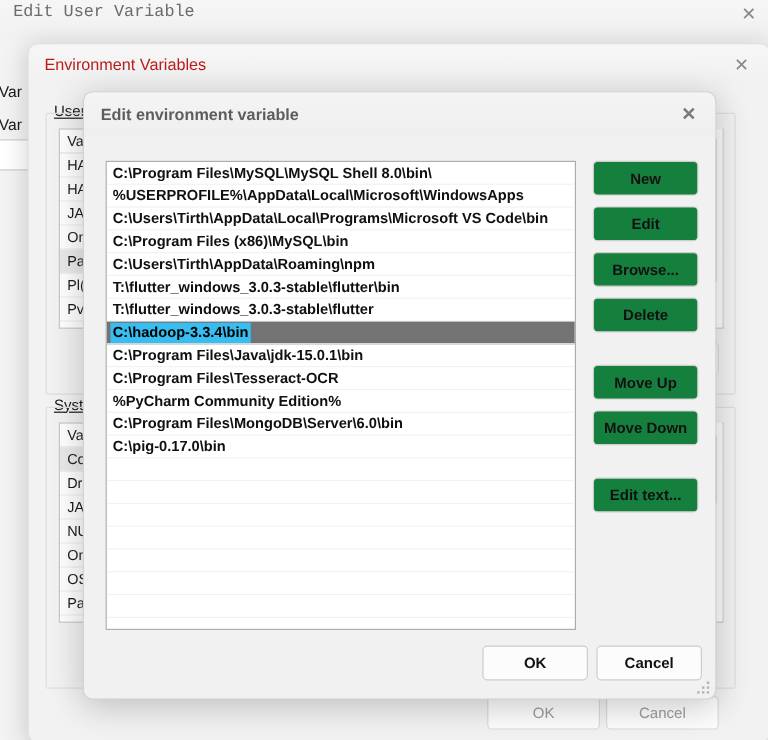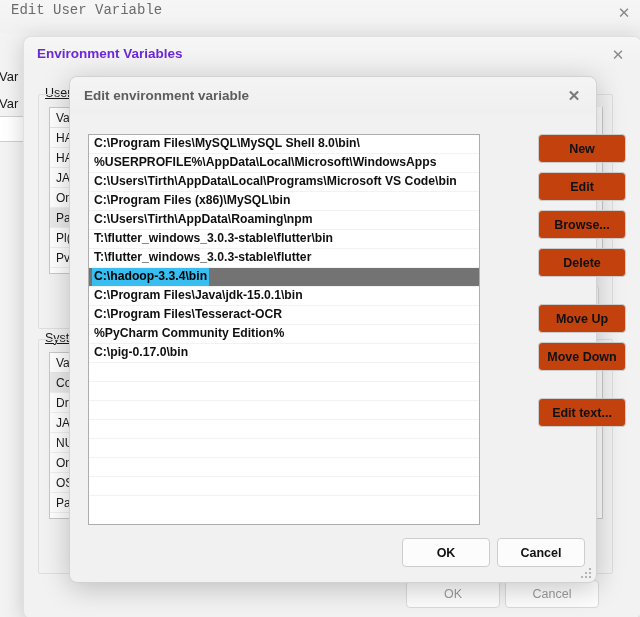--- a/index.html
+++ b/index.html
@@ -49,21 +49,21 @@
   
   #win-envvars{
     position:absolute;left:23px;top:36px;width:617px;height:581px;
     background:#f2f2f2;border:1px solid #e0e0e0;border-radius:8px;
     box-shadow:0 3px 22px rgba(0,0,0,.18);
   }
   #win-envvars .tbar{
     position:absolute;left:0;top:0;right:0;height:34px;
     background:linear-gradient(#f6f6f6,#f1f1f1);border-radius:8px 8px 0 0;
   }
-  #win-envvars .ttl{position:absolute;left:13px;top:9px;font-size:13.5px;color:#6d28d9;font-weight:bold;}
+  #win-envvars .ttl{position:absolute;left:13px;top:9px;font-size:13.5px;color:#b91c1c;}
   #win-envvars .xbtn{right:6px;top:4px;}
 
   .grp-label{
     position:absolute;font-size:12.5px;color:#1a1a1a;background:#f2f2f2;padding:0 3px;
   }
   .grp-label u{text-decoration-thickness:1px;}
   .grp-box{position:absolute;border:1px solid #dedede;border-radius:2px;}
   .listbox{
     position:absolute;background:#ffffff;border:1px solid #c8c8c8;overflow:hidden;
   }
@@ -96,33 +96,33 @@
   }
   #win-editenv .ttl{position:absolute;left:14px;top:11px;font-size:13.5px;color:#5d5d5d;}
   #win-editenv .xbtn{right:5px;top:5px;color:#7a7a7a;}
 
   #path-list{
     position:absolute;left:18px;top:57px;width:392px;height:391px;
     background:#ffffff;border:1px solid #adadad;overflow:hidden;box-sizing:border-box;
   }
   .prow{
     height:19px;box-sizing:border-box;border-bottom:1px solid #f2f2f2;
-    display:flex;padding-left:3px;white-space:nowrap;overflow:hidden;
+    display:flex;align-items:center;padding-left:3px;white-space:nowrap;overflow:hidden;
   }
   .prow .txt{
     font-size:12.2px;color:#101010;padding:0 2px;line-height:17px;
     font-family:"Liberation Sans", sans-serif;
   }
   .prow.sel .txt{background:#37bdf0;color:#000;}
   .prow.sel{background:#737373;}
 
   .rbtn{
     position:absolute;left:424px;width:86px;height:27px;
-    background:#c2410c;border:1px solid #cdcdcd;border-radius:4px;
-    font-size:12.5px;color:#111;display:flex;align-items:center;justify-content:center;margin-left:44px;
+    background:#15803d;border:1px solid #cdcdcd;border-radius:4px;
+    font-size:12.5px;color:#111;display:flex;align-items:center;justify-content:center;
   }
   .bbtn{
     position:absolute;width:86px;height:27px;top:461px;
     background:#fcfcfc;border:1px solid #cdcdcd;border-radius:4px;
     font-size:12.5px;color:#111;display:flex;align-items:center;justify-content:center;
   }
   #grip{position:absolute;right:4px;bottom:3px;width:11px;height:11px;}
   #grip i{position:absolute;width:2px;height:2px;background:#b3b3b3;display:block;}
 </style>
 </head>
@@ -235,20 +235,23 @@
       <div class="prow">
         <span class="txt">C:\Program Files\Java\jdk-15.0.1\bin</span>
       </div>
       <div class="prow">
         <span class="txt">C:\Program Files\Tesseract-OCR</span>
       </div>
       <div class="prow">
         <span class="txt">%PyCharm Community Edition%</span>
       </div>
       <div class="prow">
+        <span class="txt">C:\Program Files\MongoDB\Server\6.0\bin</span>
+      </div>
+      <div class="prow">
         <span class="txt">C:\pig-0.17.0\bin</span>
       </div>
       <div class="prow"></div>
       <div class="prow"></div>
       <div class="prow"></div>
       <div class="prow"></div>
       <div class="prow"></div>
       <div class="prow"></div>
       <div class="prow"></div>
     </div>

